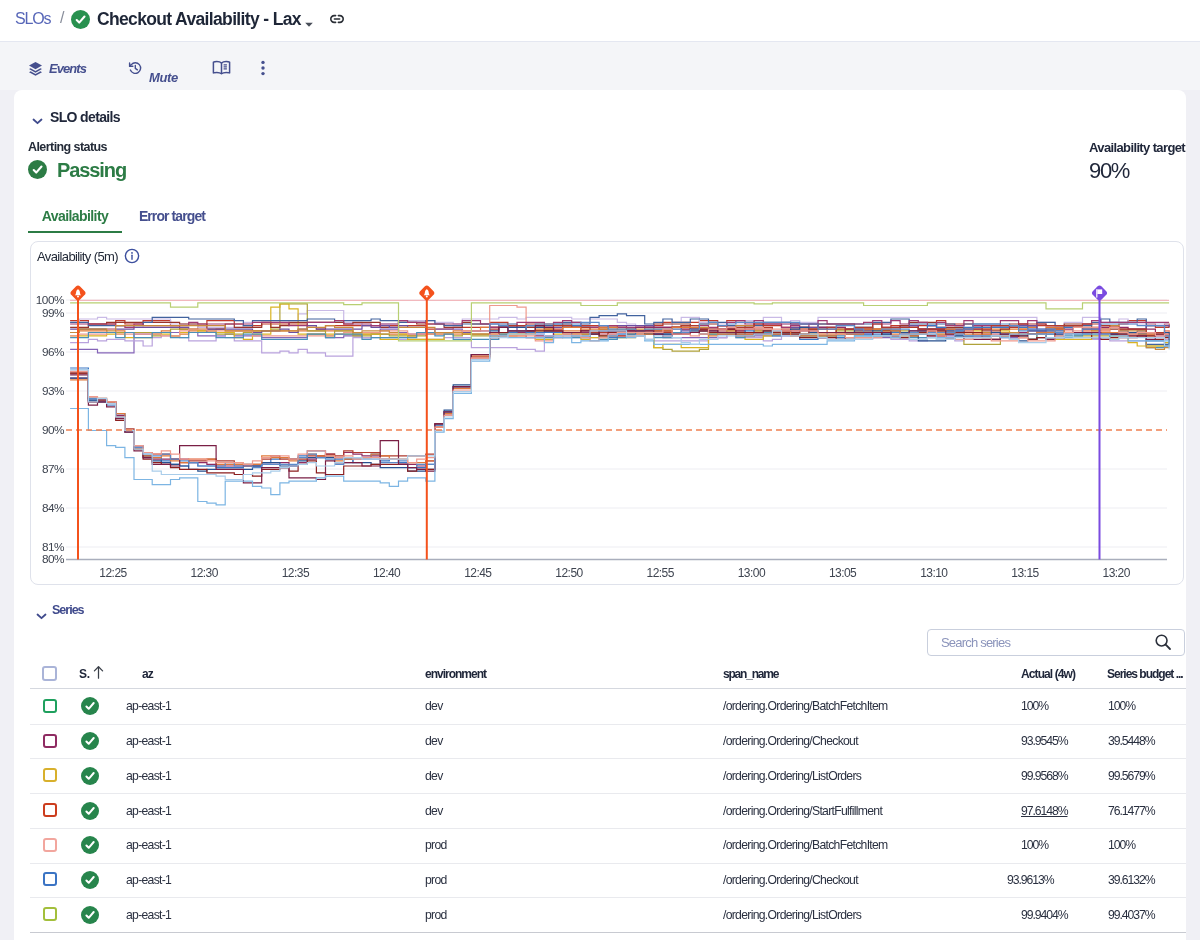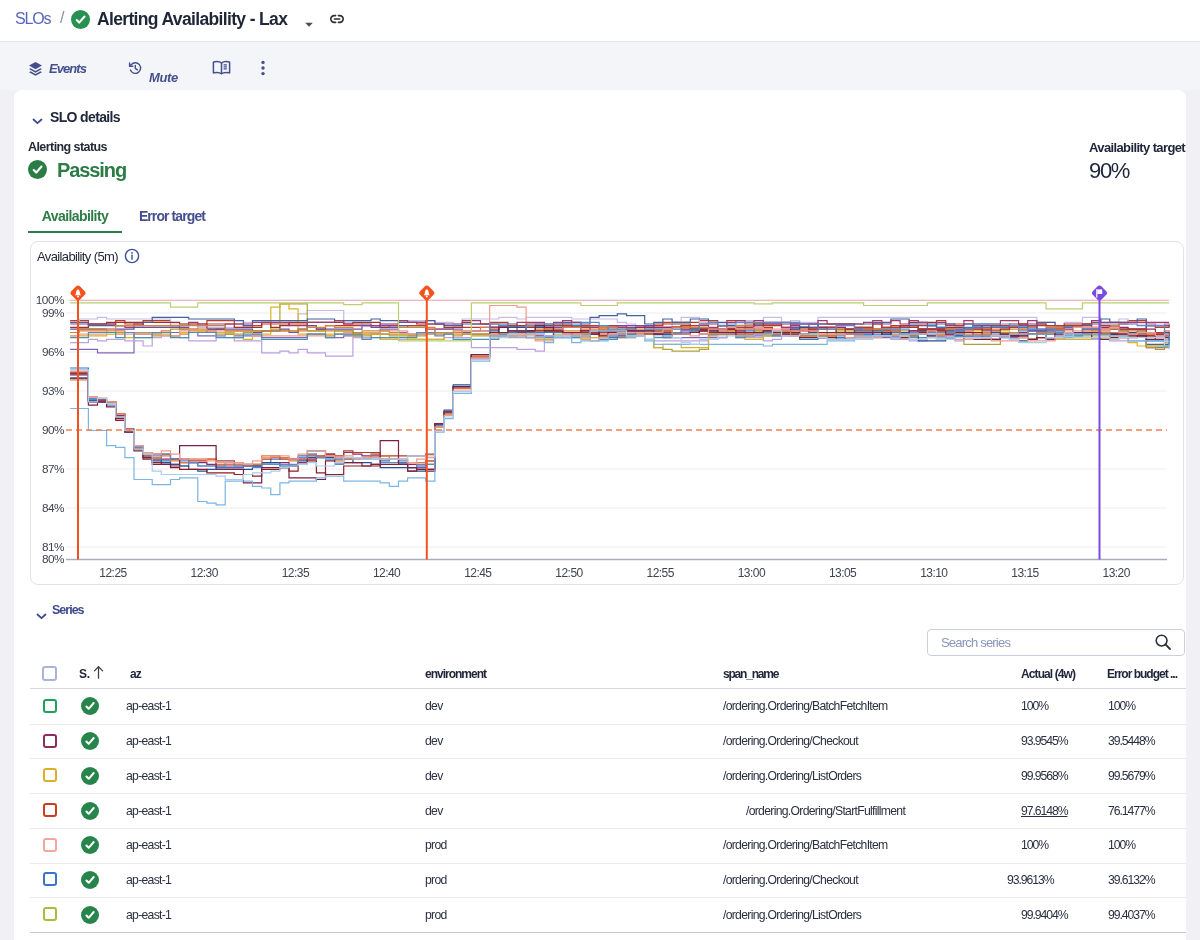--- a/index.html
+++ b/index.html
@@ -49,21 +49,21 @@
 <body>
 <div id="page">
 
 <div id="crumb" class="abs"></div>
 <div class="abs slos">SLOs</div>
 <div class="abs slash">/</div>
 <div class="abs crumbck"><svg width="19" height="19" viewBox="0 0 19 19">
         <circle cx="9.5" cy="9.5" r="9.5" fill="#28914f"></circle>
         <path d="M5.7 10.1l2.5 2.5 5.3-6.1" stroke="#fff" stroke-width="2.1" fill="none" stroke-linecap="round" stroke-linejoin="round"></path>
       </svg></div>
-<div class="abs title">Alerting Availability - Lax</div>
+<div class="abs title">Checkout Availability - Lax</div>
 <div class="abs caret"><svg width="10" height="8" viewBox="0 0 10 8">
         <path d="M1.2 1.8 5 5.8l3.8-4z" fill="#494e59"></path>
       </svg></div>
 <div class="abs linkic"><svg width="16" height="16" viewBox="0 0 16 16">
         <g stroke="#2b2f36" stroke-width="1.6" fill="none" stroke-linecap="round">
           <path d="M6.6 4.6H5.2a3.4 3.4 0 1 0 0 6.8h1.4"></path>
           <path d="M9.4 4.6h1.4a3.4 3.4 0 1 1 0 6.8H9.4"></path>
           <path d="M5.4 8h5.2"></path>
         </g>
       </svg></div>
@@ -208,25 +208,25 @@
         <path d="M11.7 11.7 16 16" stroke="#2b303b" stroke-width="1.8" stroke-linecap="round"></path>
       </svg></div>
 <div class="abs cb" style="left:42px;top:666px;"></div>
 <div class="abs th" style="left:79px;letter-spacing:-0.26px;">S.</div>
 <div class="abs" style="left:92px;top:665px;"><svg width="13" height="15" viewBox="0 0 13 15">
         <g stroke="#3a3f48" stroke-width="1.25" fill="none" stroke-linecap="round" stroke-linejoin="round">
           <path d="M6.5 13.2V1.8"></path>
           <path d="M2.4 5.9 6.5 1.8l4.1 4.1"></path>
         </g>
       </svg></div>
-<div class="abs th" style="left:130px;letter-spacing:-0.8px;">az</div>
+<div class="abs th" style="left:142px;letter-spacing:-0.8px;">az</div>
 <div class="abs th" style="left:425px;letter-spacing:-1px;text-align:center;">environment</div>
 <div class="abs th" style="left:723px;letter-spacing:-1.2px;">span_name</div>
 <div class="abs th" style="left:1021px;letter-spacing:-0.9px;">Actual (4w)</div>
-<div class="abs th" style="left:1107px;letter-spacing:-1.0px;">Error budget ...</div>
+<div class="abs th" style="left:1107px;letter-spacing:-1.0px;">Series budget ...</div>
 <div class="abs hdrline"></div>
 <div class="abs cb" style="left:43px;top:698.9px;width:14px;height:14px;border-color:#1fa05e;"></div>
 <div class="abs" style="left:81px;top:697.4px;"><svg width="18" height="18" viewBox="0 0 18 18">
         <circle cx="9.0" cy="9.0" r="9.0" fill="#27854c"></circle>
         <path d="M5.4 9.5l2.3 2.3 5.0-5.8" stroke="#fff" stroke-width="2.0" fill="none" stroke-linecap="round" stroke-linejoin="round"></path>
       </svg></div>
 <div class="abs td" style="left:126px;top:699.4px;">ap-east-1</div>
 <div class="abs td" style="left:425px;top:699.4px;">dev</div>
 <div class="abs td" style="left:723px;top:699.4px;">/ordering.Ordering/BatchFetchItem</div>
 <div class="abs td tdp" style="left:1021px;top:699.4px;">100%</div>
@@ -254,21 +254,21 @@
 <div class="abs td tdp" style="left:1021px;top:768.8px;">99.9568%</div>
 <div class="abs td tdp" style="left:1108px;top:768.8px;">99.5679%</div>
 <div class="abs rowline" style="top:793.1px;background:#e9eaee;"></div>
 <div class="abs cb" style="left:43px;top:803.0px;width:14px;height:14px;border-color:#cc3d1e;"></div>
 <div class="abs" style="left:81px;top:801.5px;"><svg width="18" height="18" viewBox="0 0 18 18">
         <circle cx="9.0" cy="9.0" r="9.0" fill="#27854c"></circle>
         <path d="M5.4 9.5l2.3 2.3 5.0-5.8" stroke="#fff" stroke-width="2.0" fill="none" stroke-linecap="round" stroke-linejoin="round"></path>
       </svg></div>
 <div class="abs td" style="left:126px;top:803.5px;">ap-east-1</div>
 <div class="abs td" style="left:425px;top:803.5px;">dev</div>
-<div class="abs td" style="left:723px;top:803.5px;margin-left:23px;">/ordering.Ordering/StartFulfillment</div>
+<div class="abs td" style="left:723px;top:803.5px;">/ordering.Ordering/StartFulfillment</div>
 <div class="abs td tdp" style="left:1021px;top:803.5px;text-decoration:underline;">97.6148%</div>
 <div class="abs td tdp" style="left:1108px;top:803.5px;">76.1477%</div>
 <div class="abs rowline" style="top:827.8px;background:#e9eaee;"></div>
 <div class="abs cb" style="left:43px;top:837.6px;width:14px;height:14px;border-color:#f2a69e;"></div>
 <div class="abs" style="left:81px;top:836.1px;"><svg width="18" height="18" viewBox="0 0 18 18">
         <circle cx="9.0" cy="9.0" r="9.0" fill="#27854c"></circle>
         <path d="M5.4 9.5l2.3 2.3 5.0-5.8" stroke="#fff" stroke-width="2.0" fill="none" stroke-linecap="round" stroke-linejoin="round"></path>
       </svg></div>
 <div class="abs td" style="left:126px;top:838.1px;">ap-east-1</div>
 <div class="abs td" style="left:425px;top:838.1px;">prod</div>

